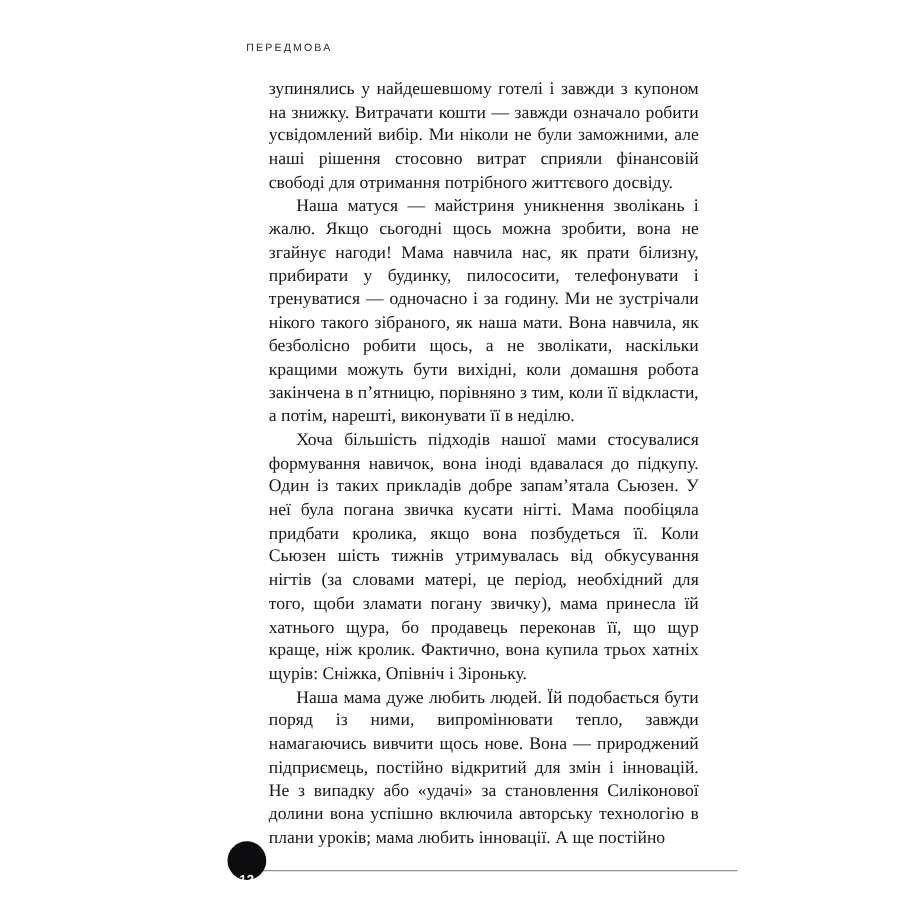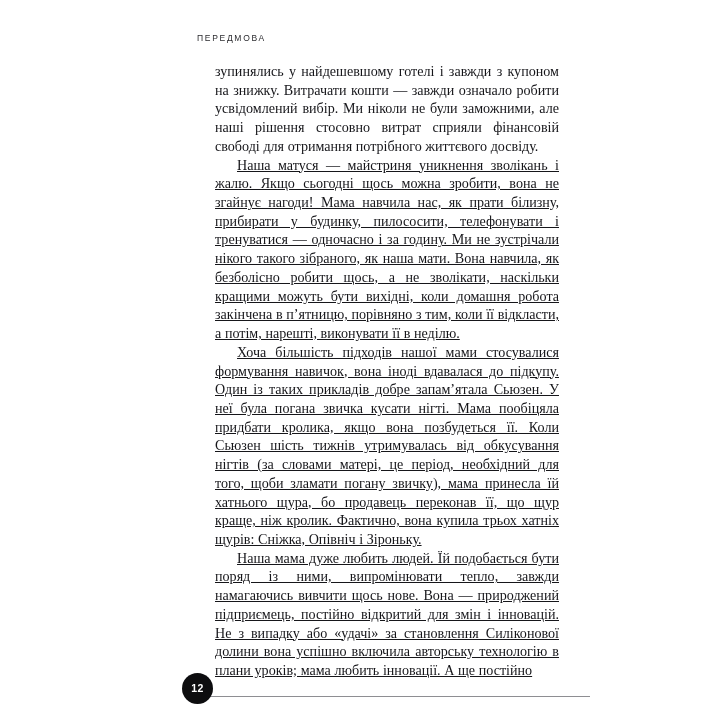--- a/index.html
+++ b/index.html
@@ -52,42 +52,41 @@
     font-size: 14.1px;
     line-height: 18.72px;
     text-align: justify;
     text-justify: inter-word;
     hyphens: manual;
     text-indent: 0;
     word-spacing: 0.1px;
   }
   .para + .para {
     text-indent: 22px;
-    text-decoration: underline;
   }
   
   .para.last {
     text-align: justify;
   }
 
   
   .folio {
     position: absolute;
     left: 182px;
     top: 673px;
     width: 31px;
     height: 31px;
     border-radius: 50%;
     background: #0d0d0f;
     z-index: 2;
   }
   .folio-number {
     position: absolute;
     left: 0;
-    top: 0;
+    top: 16px;
     width: 31px;
     height: 31px;
     display: flex;
     align-items: center;
     justify-content: center;
     color: #ffffff;
     font-family: "Liberation Sans", "DejaVu Sans", sans-serif;
     font-size: 10.5px;
     font-weight: bold;
     letter-spacing: 0.3px;

